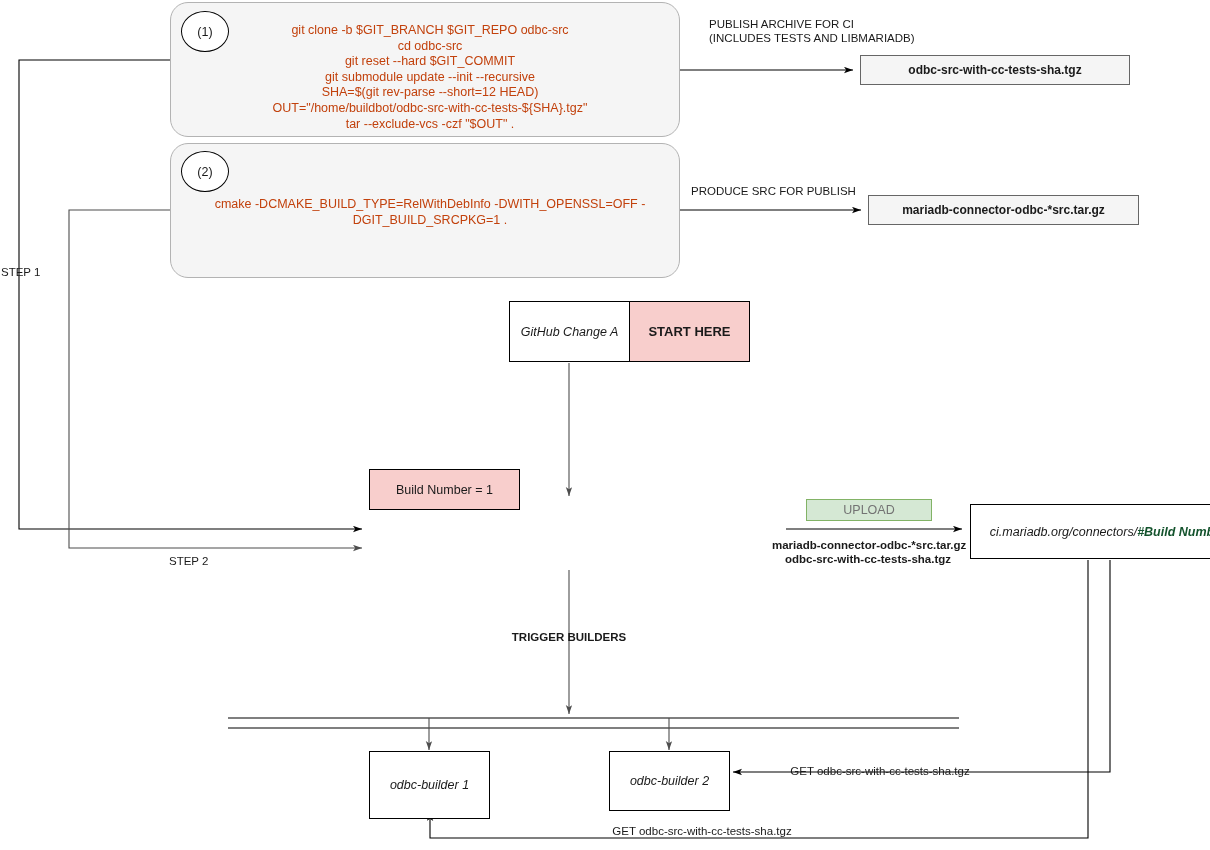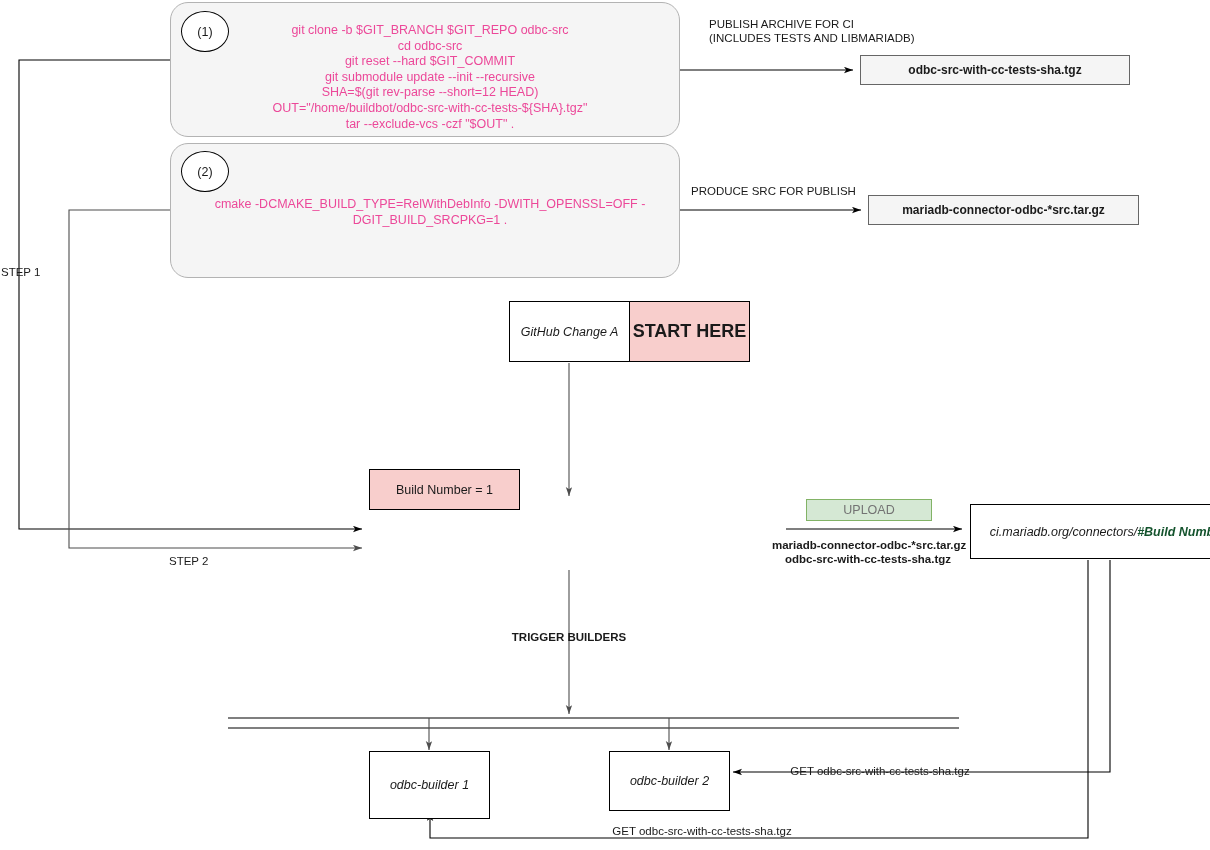--- a/index.html
+++ b/index.html
@@ -6,31 +6,31 @@
   body{width:1210px;height:850px;position:relative;overflow:hidden;
        font-family:"Liberation Sans","DejaVu Sans",sans-serif;color:#000;}
   #canvas{position:absolute;left:0;top:0;width:1210px;height:850px;}
   svg.edges{position:absolute;left:0;top:0;width:1210px;height:850px;pointer-events:none;}
 
   .node{position:absolute;box-sizing:border-box;display:flex;align-items:center;
         justify-content:center;text-align:center;}
 
   .cmdbox{background:#f5f5f5;border:1px solid #b3b3b3;border-radius:18px;}
   .cmdtext{position:absolute;text-align:center;font-size:12.5px;line-height:15.6px;
-           color:#ec4899;white-space:pre-line;}
+           color:#c2410c;white-space:pre-line;}
   .stepcircle{position:absolute;border:1.6px solid #000;border-radius:50%;
               background:#ffffff;display:flex;align-items:center;justify-content:center;
               font-size:12.5px;color:#1a1a1a;}
 
   .artifact{background:#f5f5f5;border:1px solid #666;font-weight:bold;font-size:12px;
             color:#1a1a1a;}
   .plainbox{background:#ffffff;border:1px solid #000;font-size:12.5px;color:#1a1a1a;font-style:italic;}
   .plainbox.bold{font-weight:bold;font-size:12.5px;}
   .pink{background:#f8cecc;border:1px solid #000;}
-  .pink.bold{font-weight:bold;font-size:18px;}
+  .pink.bold{font-weight:bold;font-size:13px;}
   .green{background:#d5e8d4;border:1px solid #82b366;font-size:12.5px;color:#737373;}
 
   .lbl{position:absolute;font-size:11.5px;color:#1a1a1a;line-height:14px;white-space:pre-line;}
   .lbl.bold{font-weight:bold;}
   .lbl.center{text-align:center;}
   .red{color:#14532d;font-weight:bold;}
   .nowrap{white-space:nowrap;}
 </style>
 </head>
 <body>

